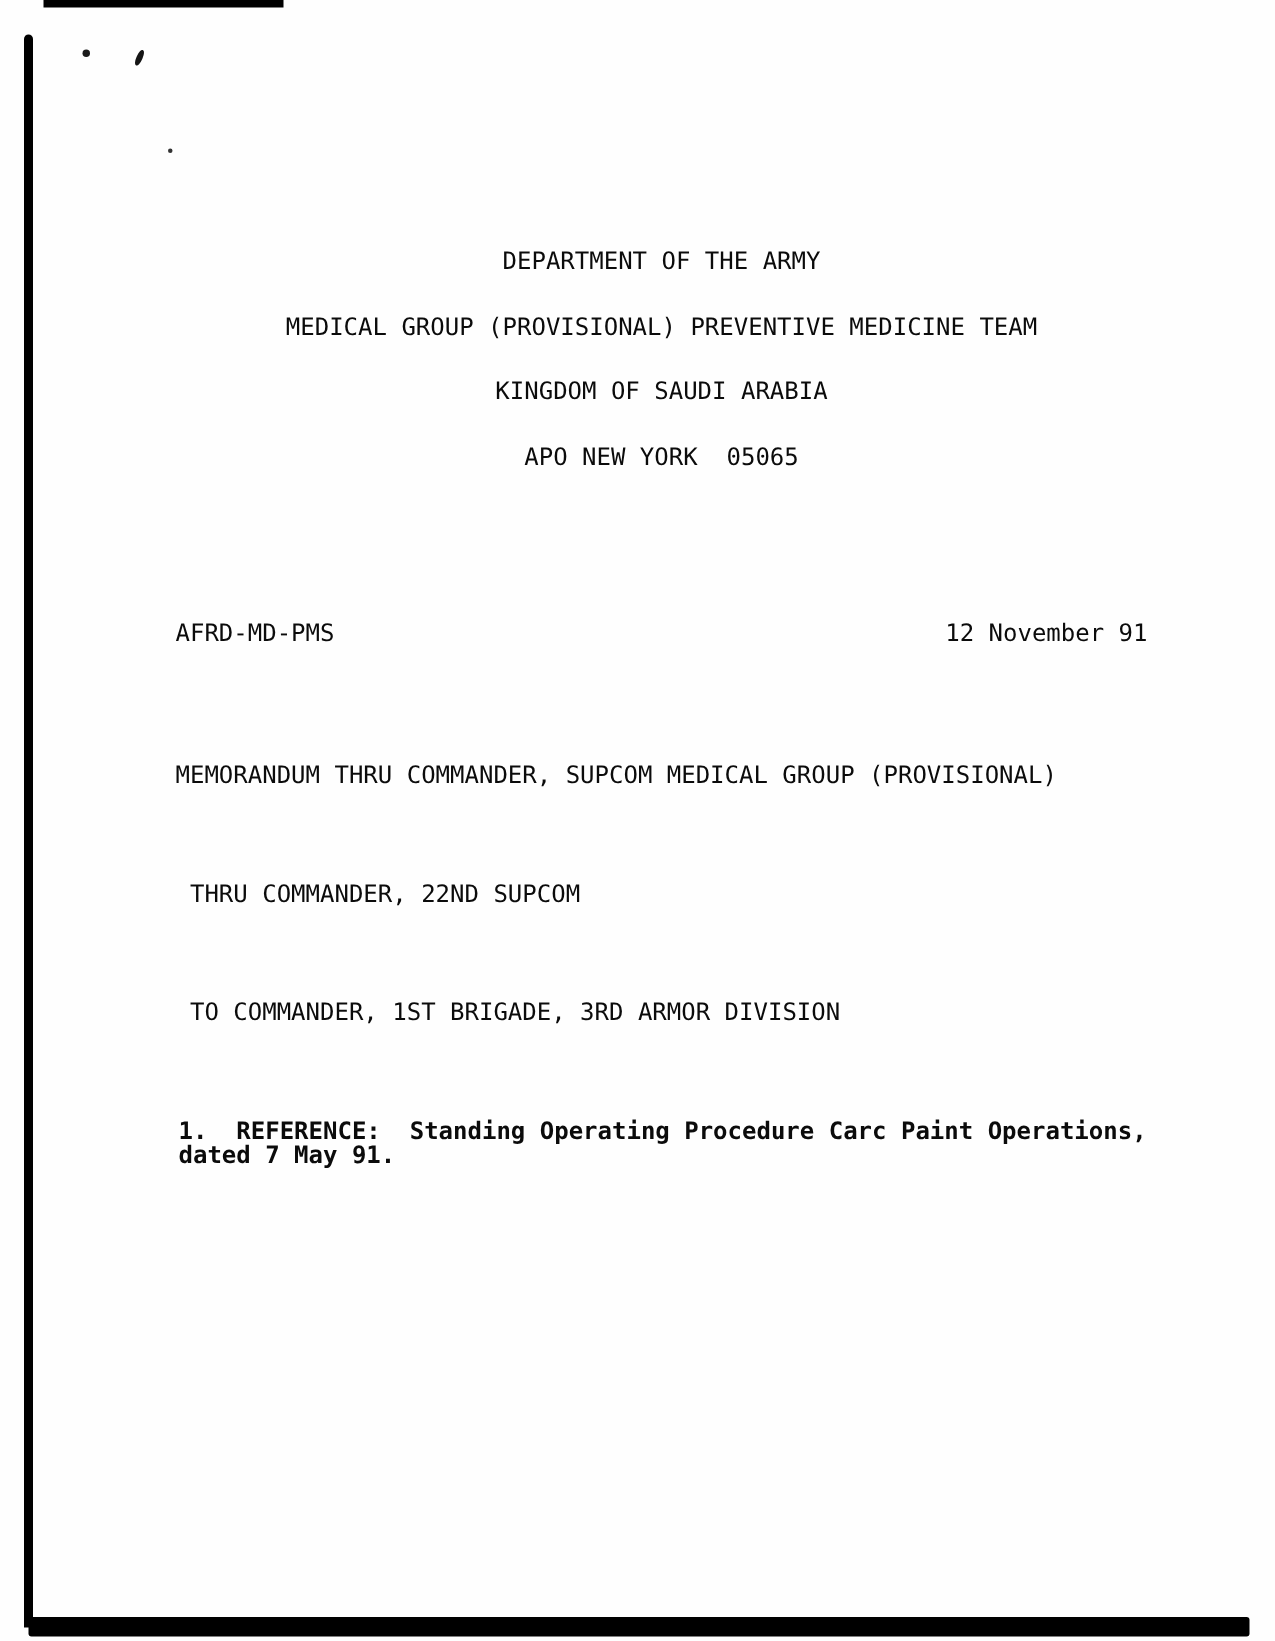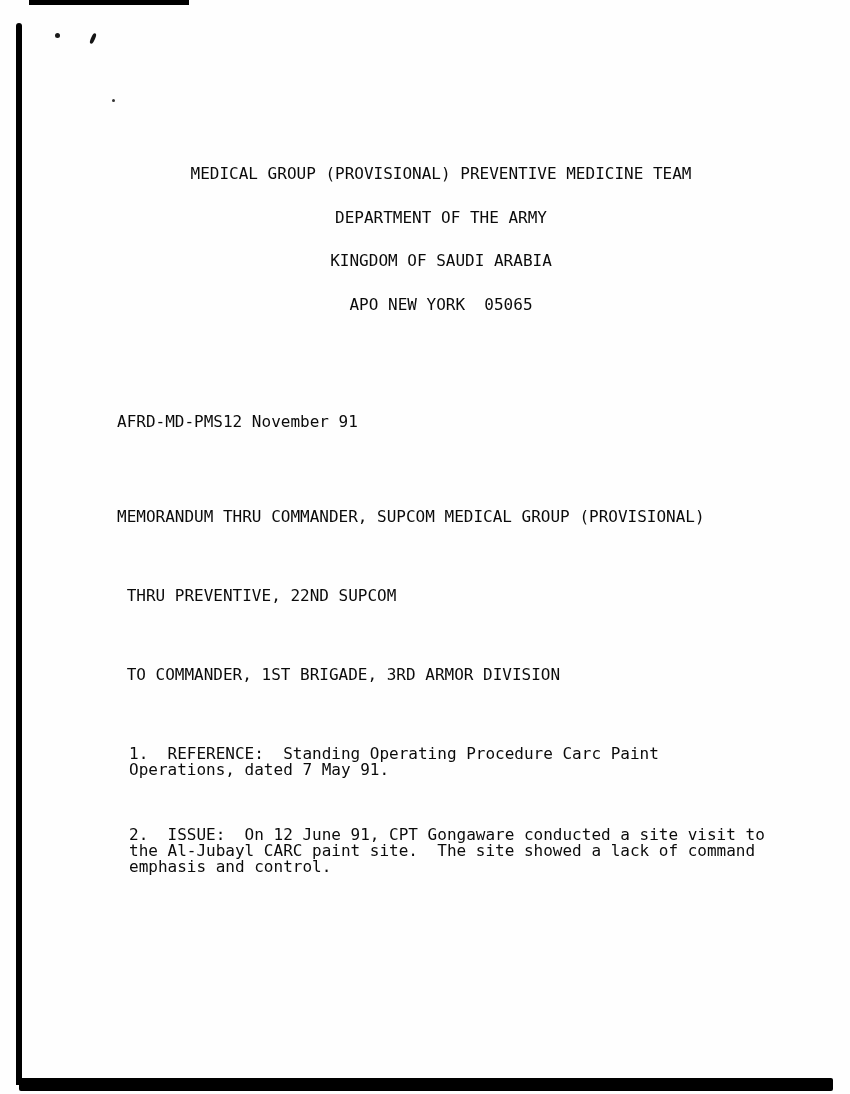--- a/index.html
+++ b/index.html
@@ -25,57 +25,56 @@
   .speck     { left: 112px; top: 99px;   width: 3px;   height: 3px; border-radius: 50%; background:#333; }
 
   
   .content {
     position: absolute; left: 117px; top: 90px; width: 648px;
     font-size: 16px; line-height: 16px;
     white-space: pre-wrap;
     letter-spacing: 0;
   }
   .letterhead { text-align: center; line-height: 14.5px; margin-bottom: 25px; }
-  .symbol-row { display: flex; justify-content: flex-start; margin-bottom: 15px; }
+  .symbol-row { display: flex; justify-content: space-between; margin-bottom: 15px; }
   p.line { margin: 16px 0 15px 0; }
-  p.para { margin: 0 0 17px 12px; }
+  p.para { margin: 0 0 17px 2px; font-weight: bold; }
   p.finding { text-indent: 28px; }
 </style>
 </head>
 <body>
 
 <div class="page">
 
   <div class="artifact top-edge"></div>
   <div class="artifact left-bar"></div>
   <div class="artifact bottom-bar"></div>
   <div class="artifact dot-mark"></div>
   <div class="artifact tick-mark"></div>
   <div class="artifact speck"></div>
 
   <div class="content">
 
     <div class="letterhead">
+      <div>DEPARTMENT OF THE ARMY</div>
       <div>MEDICAL GROUP (PROVISIONAL) PREVENTIVE MEDICINE TEAM</div>
-      <div>DEPARTMENT OF THE ARMY</div>
       <div>KINGDOM OF SAUDI ARABIA</div>
       <div>APO NEW YORK  05065</div>
     </div>
 
     <div class="symbol-row">
       <span>AFRD-MD-PMS</span>
       <span>12 November 91</span>
     </div>
 
     <p class="line">MEMORANDUM THRU COMMANDER, SUPCOM MEDICAL GROUP (PROVISIONAL)</p>
-    <p class="line"> THRU PREVENTIVE, 22ND SUPCOM</p>
+    <p class="line"> THRU COMMANDER, 22ND SUPCOM</p>
     <p class="line"> TO COMMANDER, 1ST BRIGADE, 3RD ARMOR DIVISION</p>
 
     <p class="para">1.  REFERENCE:  Standing Operating Procedure Carc Paint Operations, dated 7 May 91.</p>
-    <p class="para">2.  ISSUE:  On 12 June 91, CPT Gongaware conducted a site visit to the Al-Jubayl CARC paint site.  The site showed a lack of command emphasis and control.</p>
 
     
     
     
     
     
     
     
     
 

